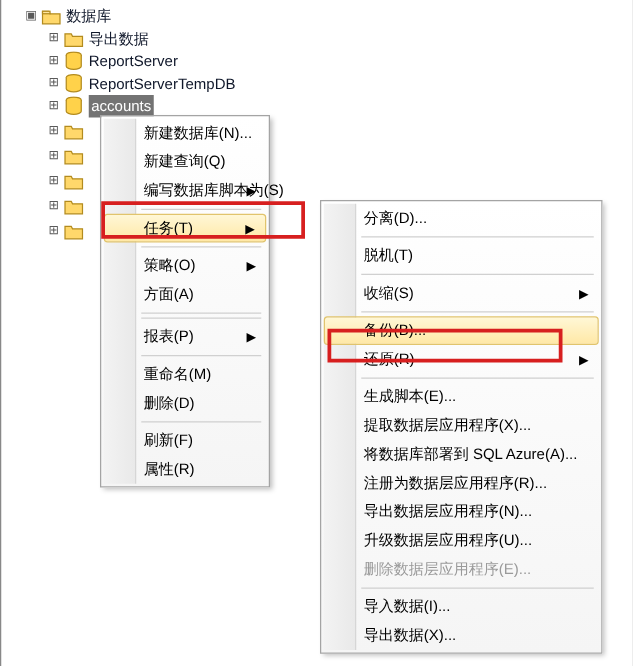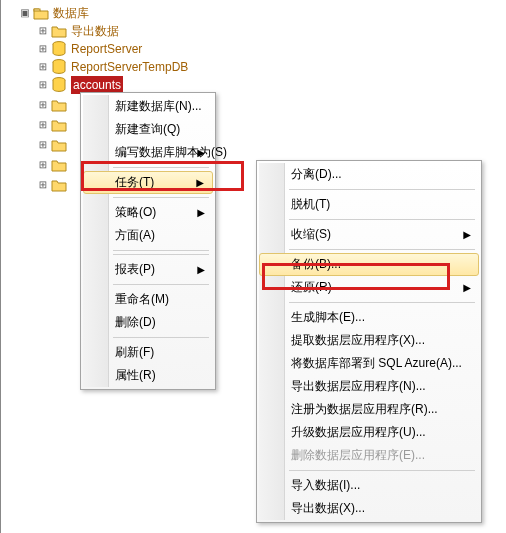--- a/index.html
+++ b/index.html
@@ -33,23 +33,23 @@
   .indent-1 { width: 18px; }
   .indent-2 { width: 36px; }
   .exp {
     width: 12px; height: 12px;
     display: inline-flex; align-items:center; justify-content:center;
     margin-right: 2px;
     color:#5a5a5a;
     font-size:10px;
   }
   .ico { width:16px; height:16px; display:inline-flex; align-items:center; justify-content:center; margin-right:4px;}
-  .tree-label { color:#a16207; }
+  .tree-label { color:#0f172a; }
   .tree-sel {
-    background:#b91c1c;
+    background:#737373;
     color:#fff;
     padding:0 2px;
   }
   .extra-folder { margin-top:2px; }
 
   .ctx-menu {
     position:absolute;
     background: linear-gradient(#fff,#f5f5f5);
     border:1px solid #a4a4a4;
     box-shadow: 2px 2px 4px rgba(0,0,0,.25);
@@ -286,24 +286,24 @@
   <div class="mi">
       <span>生成脚本(E)...</span>
     </div>
   <div class="mi">
       <span>提取数据层应用程序(X)...</span>
     </div>
   <div class="mi">
       <span>将数据库部署到 SQL Azure(A)...</span>
     </div>
   <div class="mi">
+      <span>注册为数据层应用程序(R)...</span>
+    </div>
+  <div class="mi">
       <span>导出数据层应用程序(N)...</span>
-    </div>
-  <div class="mi">
-      <span>注册为数据层应用程序(R)...</span>
     </div>
   <div class="mi">
       <span>升级数据层应用程序(U)...</span>
     </div>
   <div class="mi disabled">
       <span>删除数据层应用程序(E)...</span>
     </div>
   <div class="sep"></div>
   <div class="mi">
       <span>导入数据(I)...</span>

